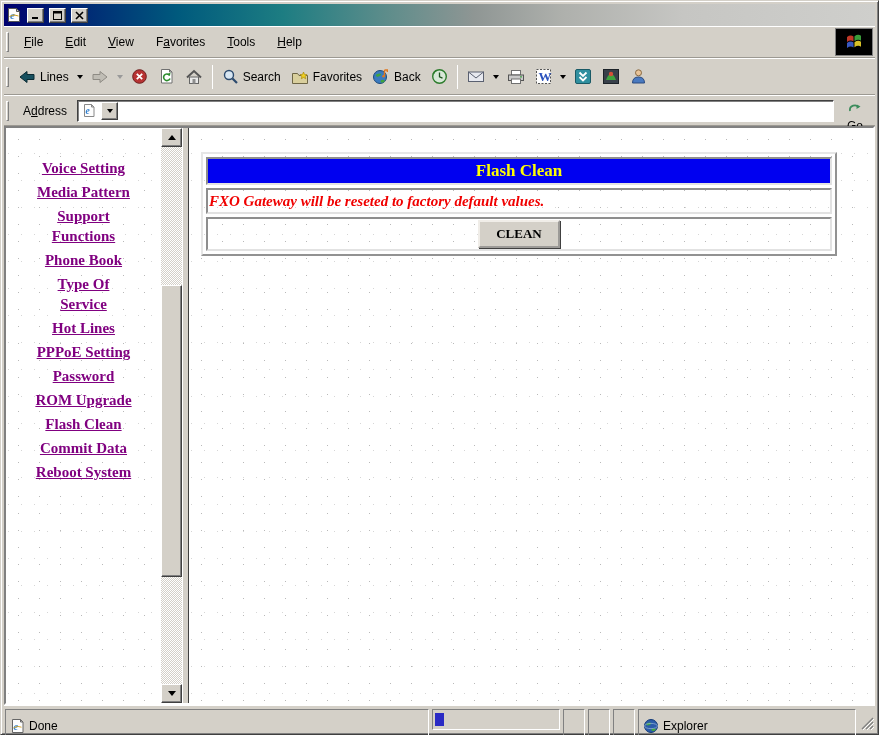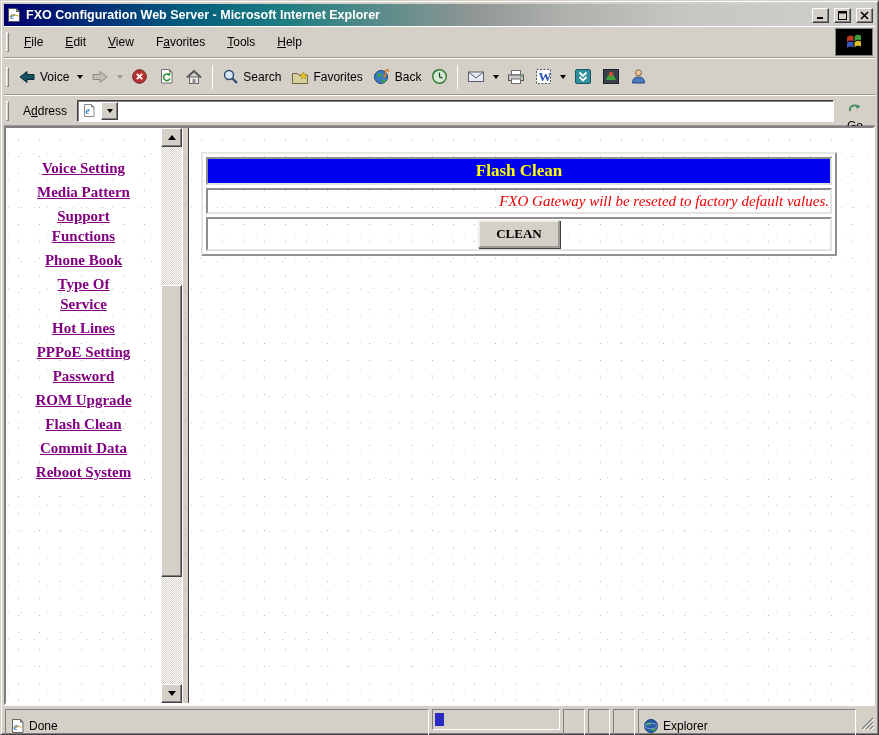--- a/index.html
+++ b/index.html
@@ -132,22 +132,22 @@
   .frame-divider { width: 7px; flex: 0 0 7px; background: #d4d0c8; border-left: 1px solid #ffffff; border-right: 1px solid #404040; }
   .main { flex: 1; padding: 24px 12px; overflow: hidden; }
   
   .panel-table { width: 636px; border-collapse: separate; border-spacing: 3px; border: 2px outset #e6e6e6; }
   .panel-table td { border: 2px inset #e2e2e2; }
   .header-cell {
     background: #0000f0; color: #ffff00; text-align: center; height: 28px;
     font-family: "Liberation Serif", serif; font-weight: bold; font-size: 17px;
   }
   .warning-cell {
-    color: #f00000; text-align: right; height: 26px;
-    font-family: "Liberation Serif", serif; font-weight: normal; font-style: italic; font-size: 15px;
+    color: #f00000; text-align: left; height: 26px;
+    font-family: "Liberation Serif", serif; font-weight: bold; font-style: italic; font-size: 15px;
   }
   .button-cell { text-align: center; height: 34px; }
   .clean-btn {
     font-family: "Liberation Serif", serif; font-weight: bold; font-size: 13px;
     background: #d4d0c8; border: 2px outset #f0ede8; box-shadow: 1px 1px 0 #404040;
     padding: 4px 16px; cursor: pointer;
   }
   
   .statusbar { height: 26px; flex: 0 0 26px; display: flex; gap: 3px; padding: 3px 1px 1px 1px; border-top: 1px solid #ffffff; }
   .pane {
@@ -167,21 +167,20 @@
 
 <div class="window">
 
   <div class="titlebar">
     <svg class="icon" width="16" height="16" viewBox="0 0 16 16">
       <path d="M2.5 1.5 h8 l3 3 v10 h-11 z" fill="#fdfdfd" stroke="#555"></path>
       <path d="M10.5 1.5 v3 h3 z" fill="#c9c9c9" stroke="#555"></path>
       <text x="4" y="12" font-family="Liberation Serif, serif" font-size="11" font-style="italic" font-weight="bold" fill="#2f7fd0">e</text>
       <path d="M3.5 9.5 q4.5 -3 9 -0.5" fill="none" stroke="#d4a017" stroke-width="1"></path>
     </svg>
-    <span class="title">FXO Configuration Web Server - Microsoft Internet Explorer</span>
     <span class="win-btn">
       <svg width="9" height="9" viewBox="0 0 9 9">
           <rect x="1" y="6" width="6" height="2" fill="#000"></rect>
         </svg>
     </span>
     <span class="win-btn">
       <svg width="9" height="9" viewBox="0 0 9 9">
           <rect x="0.5" y="0.5" width="8" height="8" fill="none" stroke="#000"></rect>
           <rect x="0.5" y="0.5" width="8" height="2" fill="#000"></rect>
         </svg>
@@ -218,21 +217,21 @@
       </svg>
     </div>
   </div>
 
   <div class="bar toolbar">
     <span class="grip"></span>
     <div class="tb-btn">
       <svg class="icon" width="18" height="16" viewBox="0 0 18 16">
         <path d="M2 8 L9 2.5 V5.5 H16 V10.5 H9 V13.5 Z" fill="#17505f" stroke="#0a2a33"></path>
       </svg>
-      <span>Voice</span>
+      <span>Lines</span>
     </div>
     <div class="dd-btn">
         <span class="dd"></span>
       </div>
     <div class="tb-btn disabled">
       <svg class="icon" width="18" height="16" viewBox="0 0 18 16">
         <path d="M16 8 L9 2.5 V5.5 H2 V10.5 H9 V13.5 Z" fill="#c0bdb5" stroke="#8e8b84"></path>
       </svg>
     </div>
     <div class="dd-btn">

